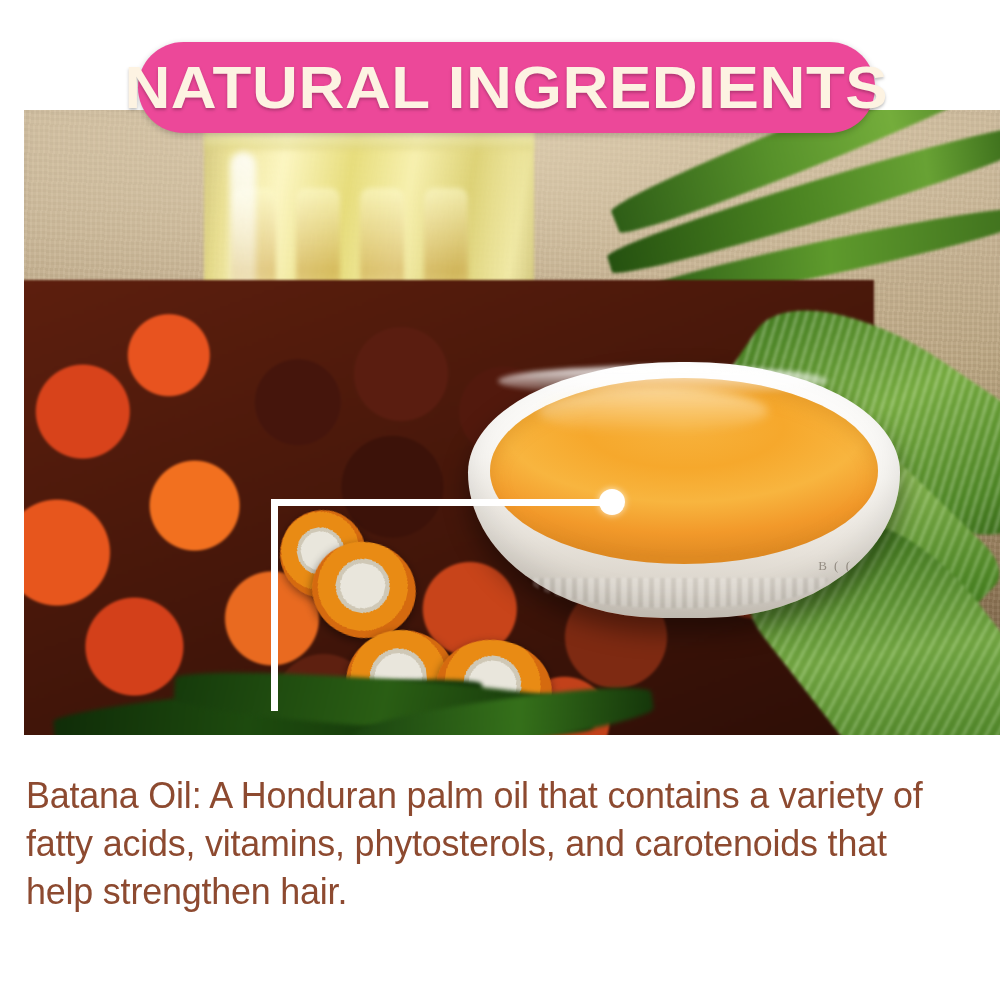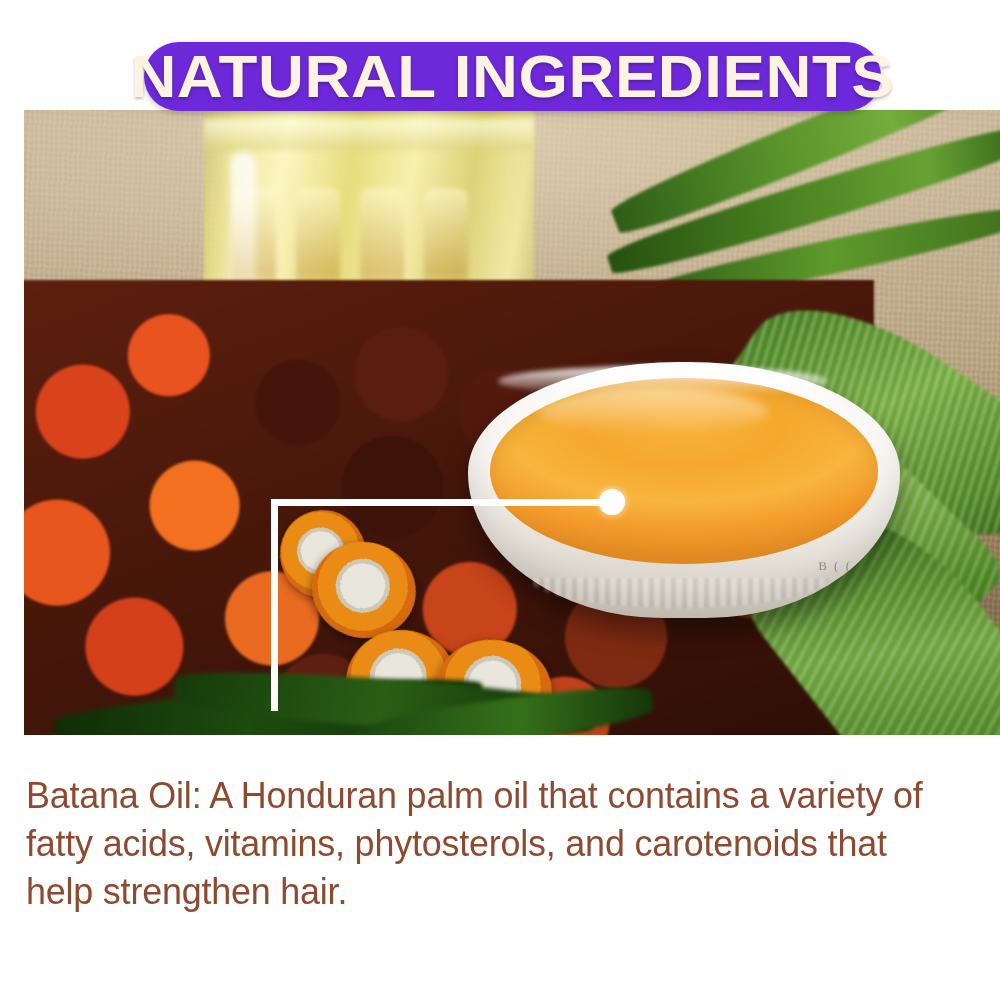--- a/index.html
+++ b/index.html
@@ -309,26 +309,26 @@
     left: 247px;
     top: 389px;
     width: 7px;
     height: 212px;
     background: #ffffff;
   }
 
   
   .banner {
     position: absolute;
-    left: 144px;
+    left: 138px;
     top: 42px;
     width: 737px;
-    height: 69px;
+    height: 91px;
     border-radius: 46px;
-    background: #6d28d9;
+    background: #ec4899;
     display: flex;
     align-items: center;
     justify-content: center;
     box-shadow: 0 2px 6px rgba(0,0,0,.22);
     z-index: 5;
   }
   .banner-title {
     font-family: "Liberation Sans", sans-serif;
     font-weight: bold;
     font-size: 60px;

